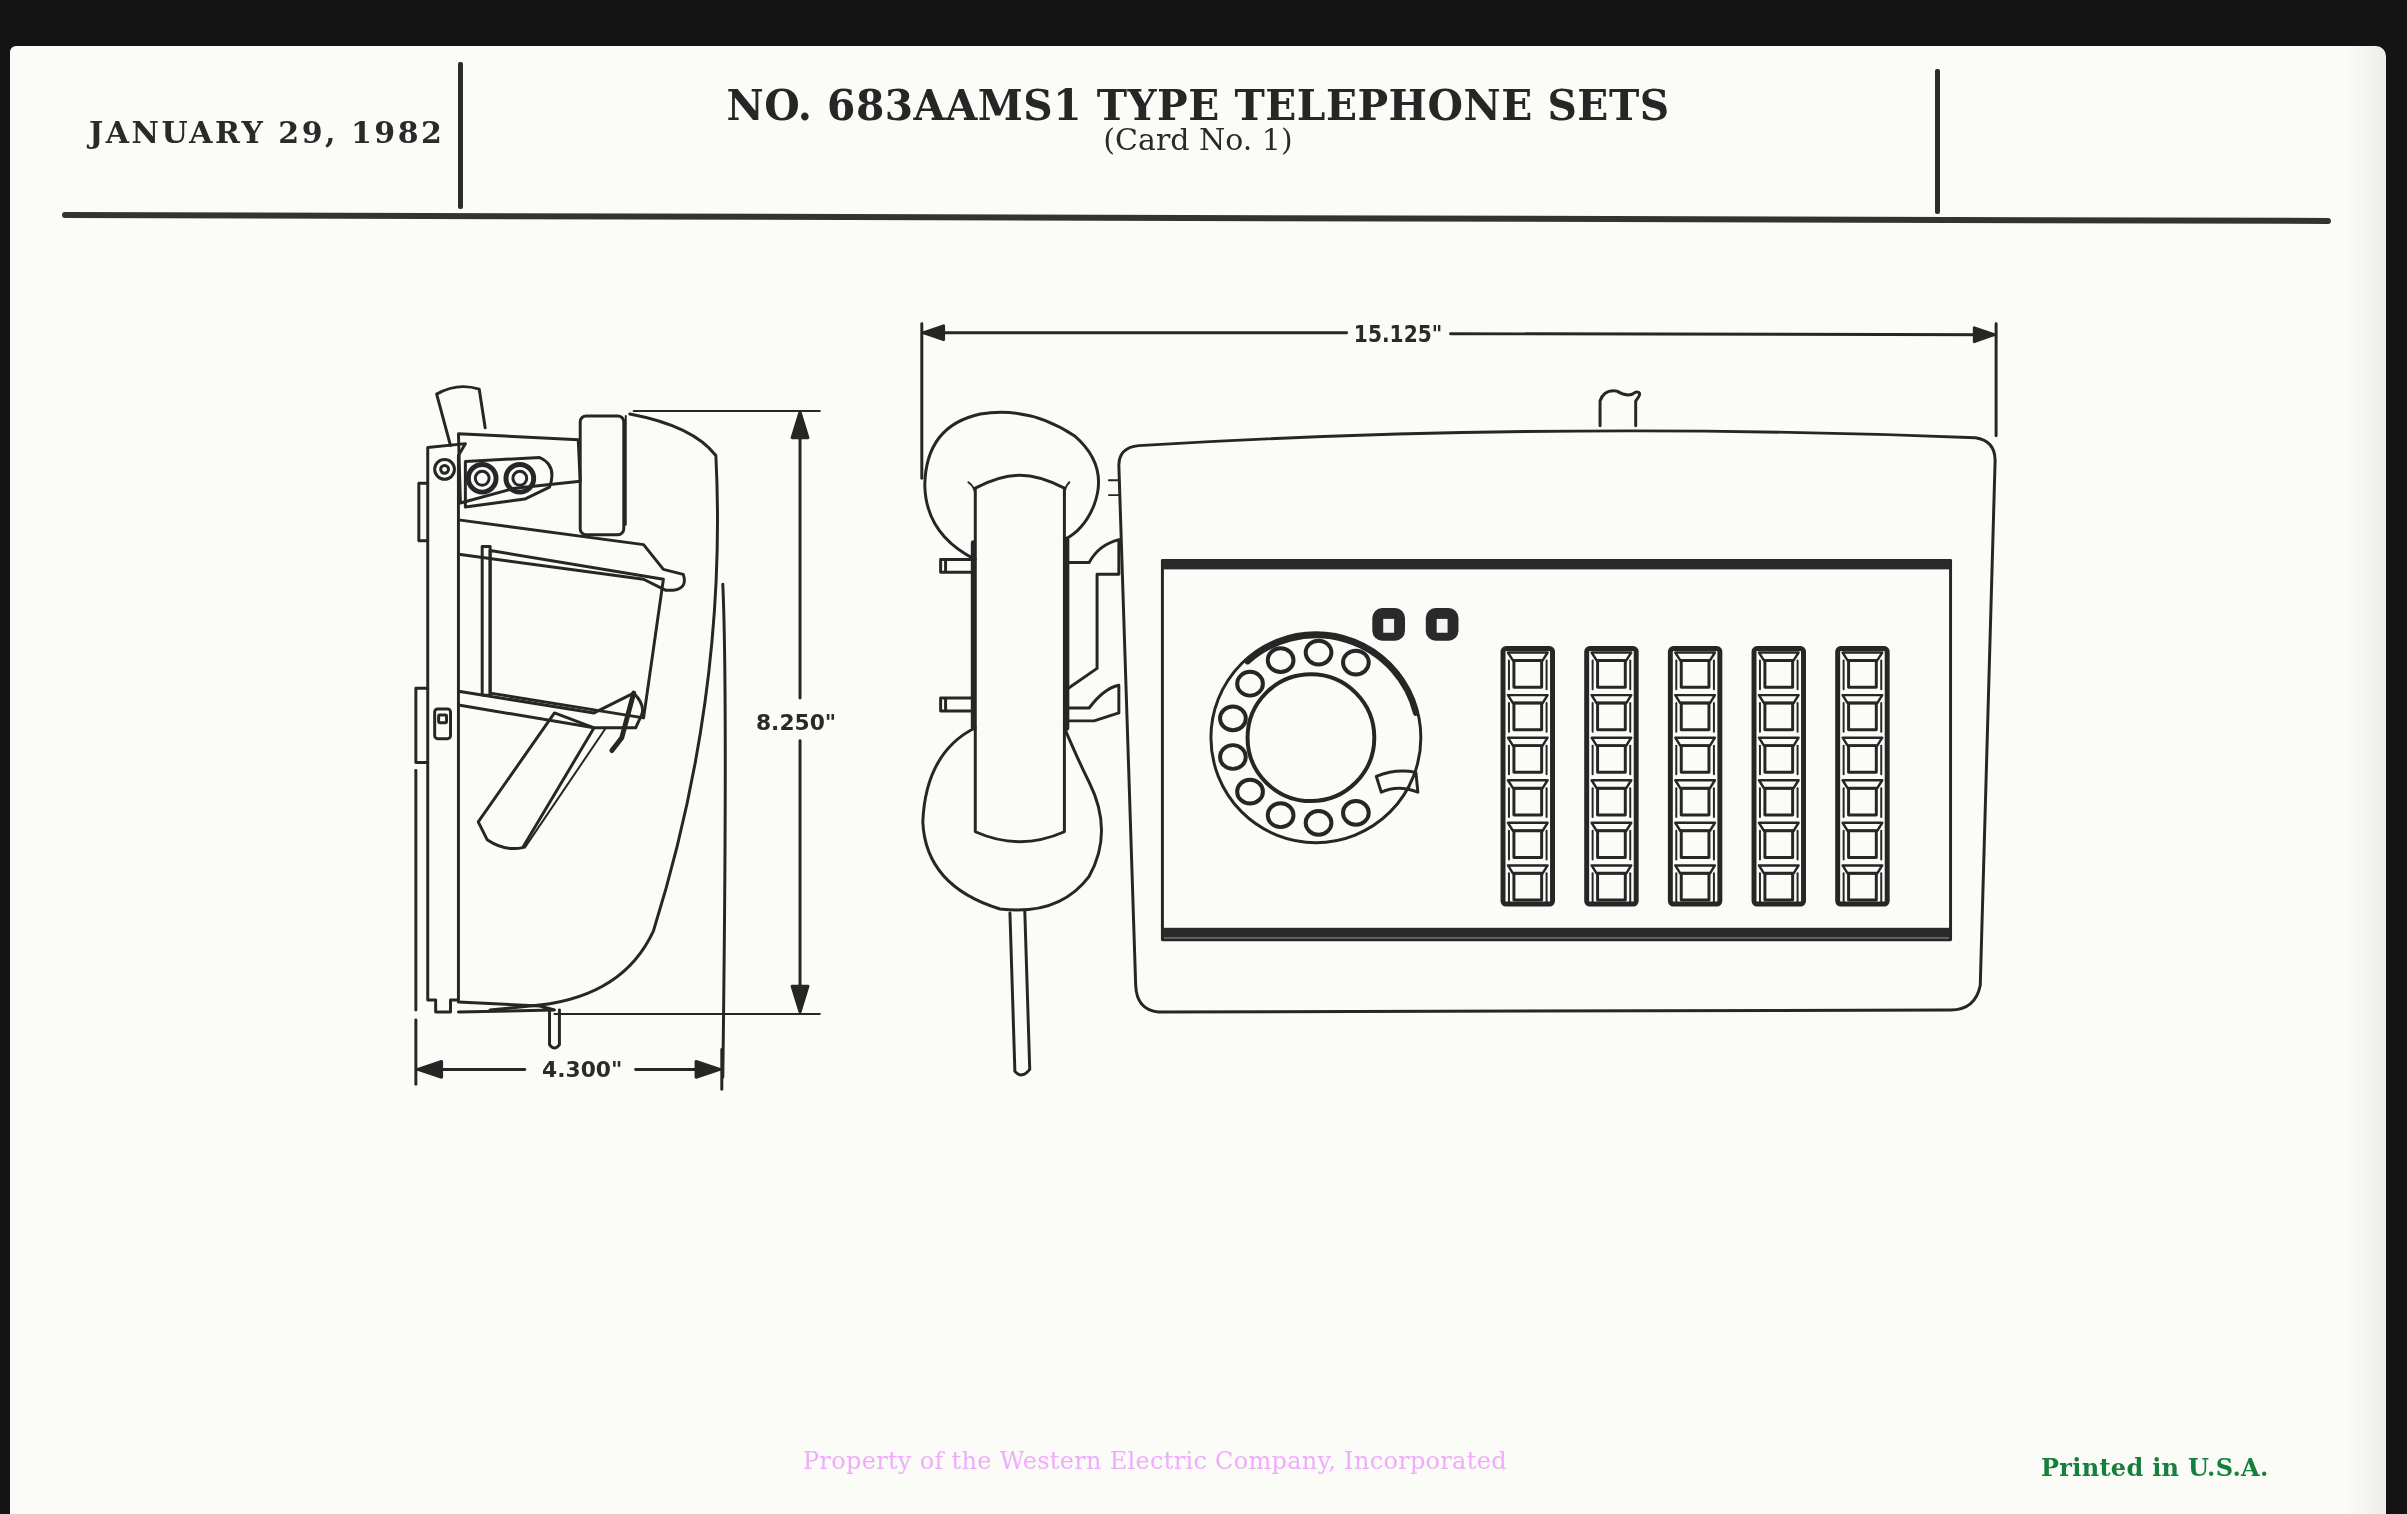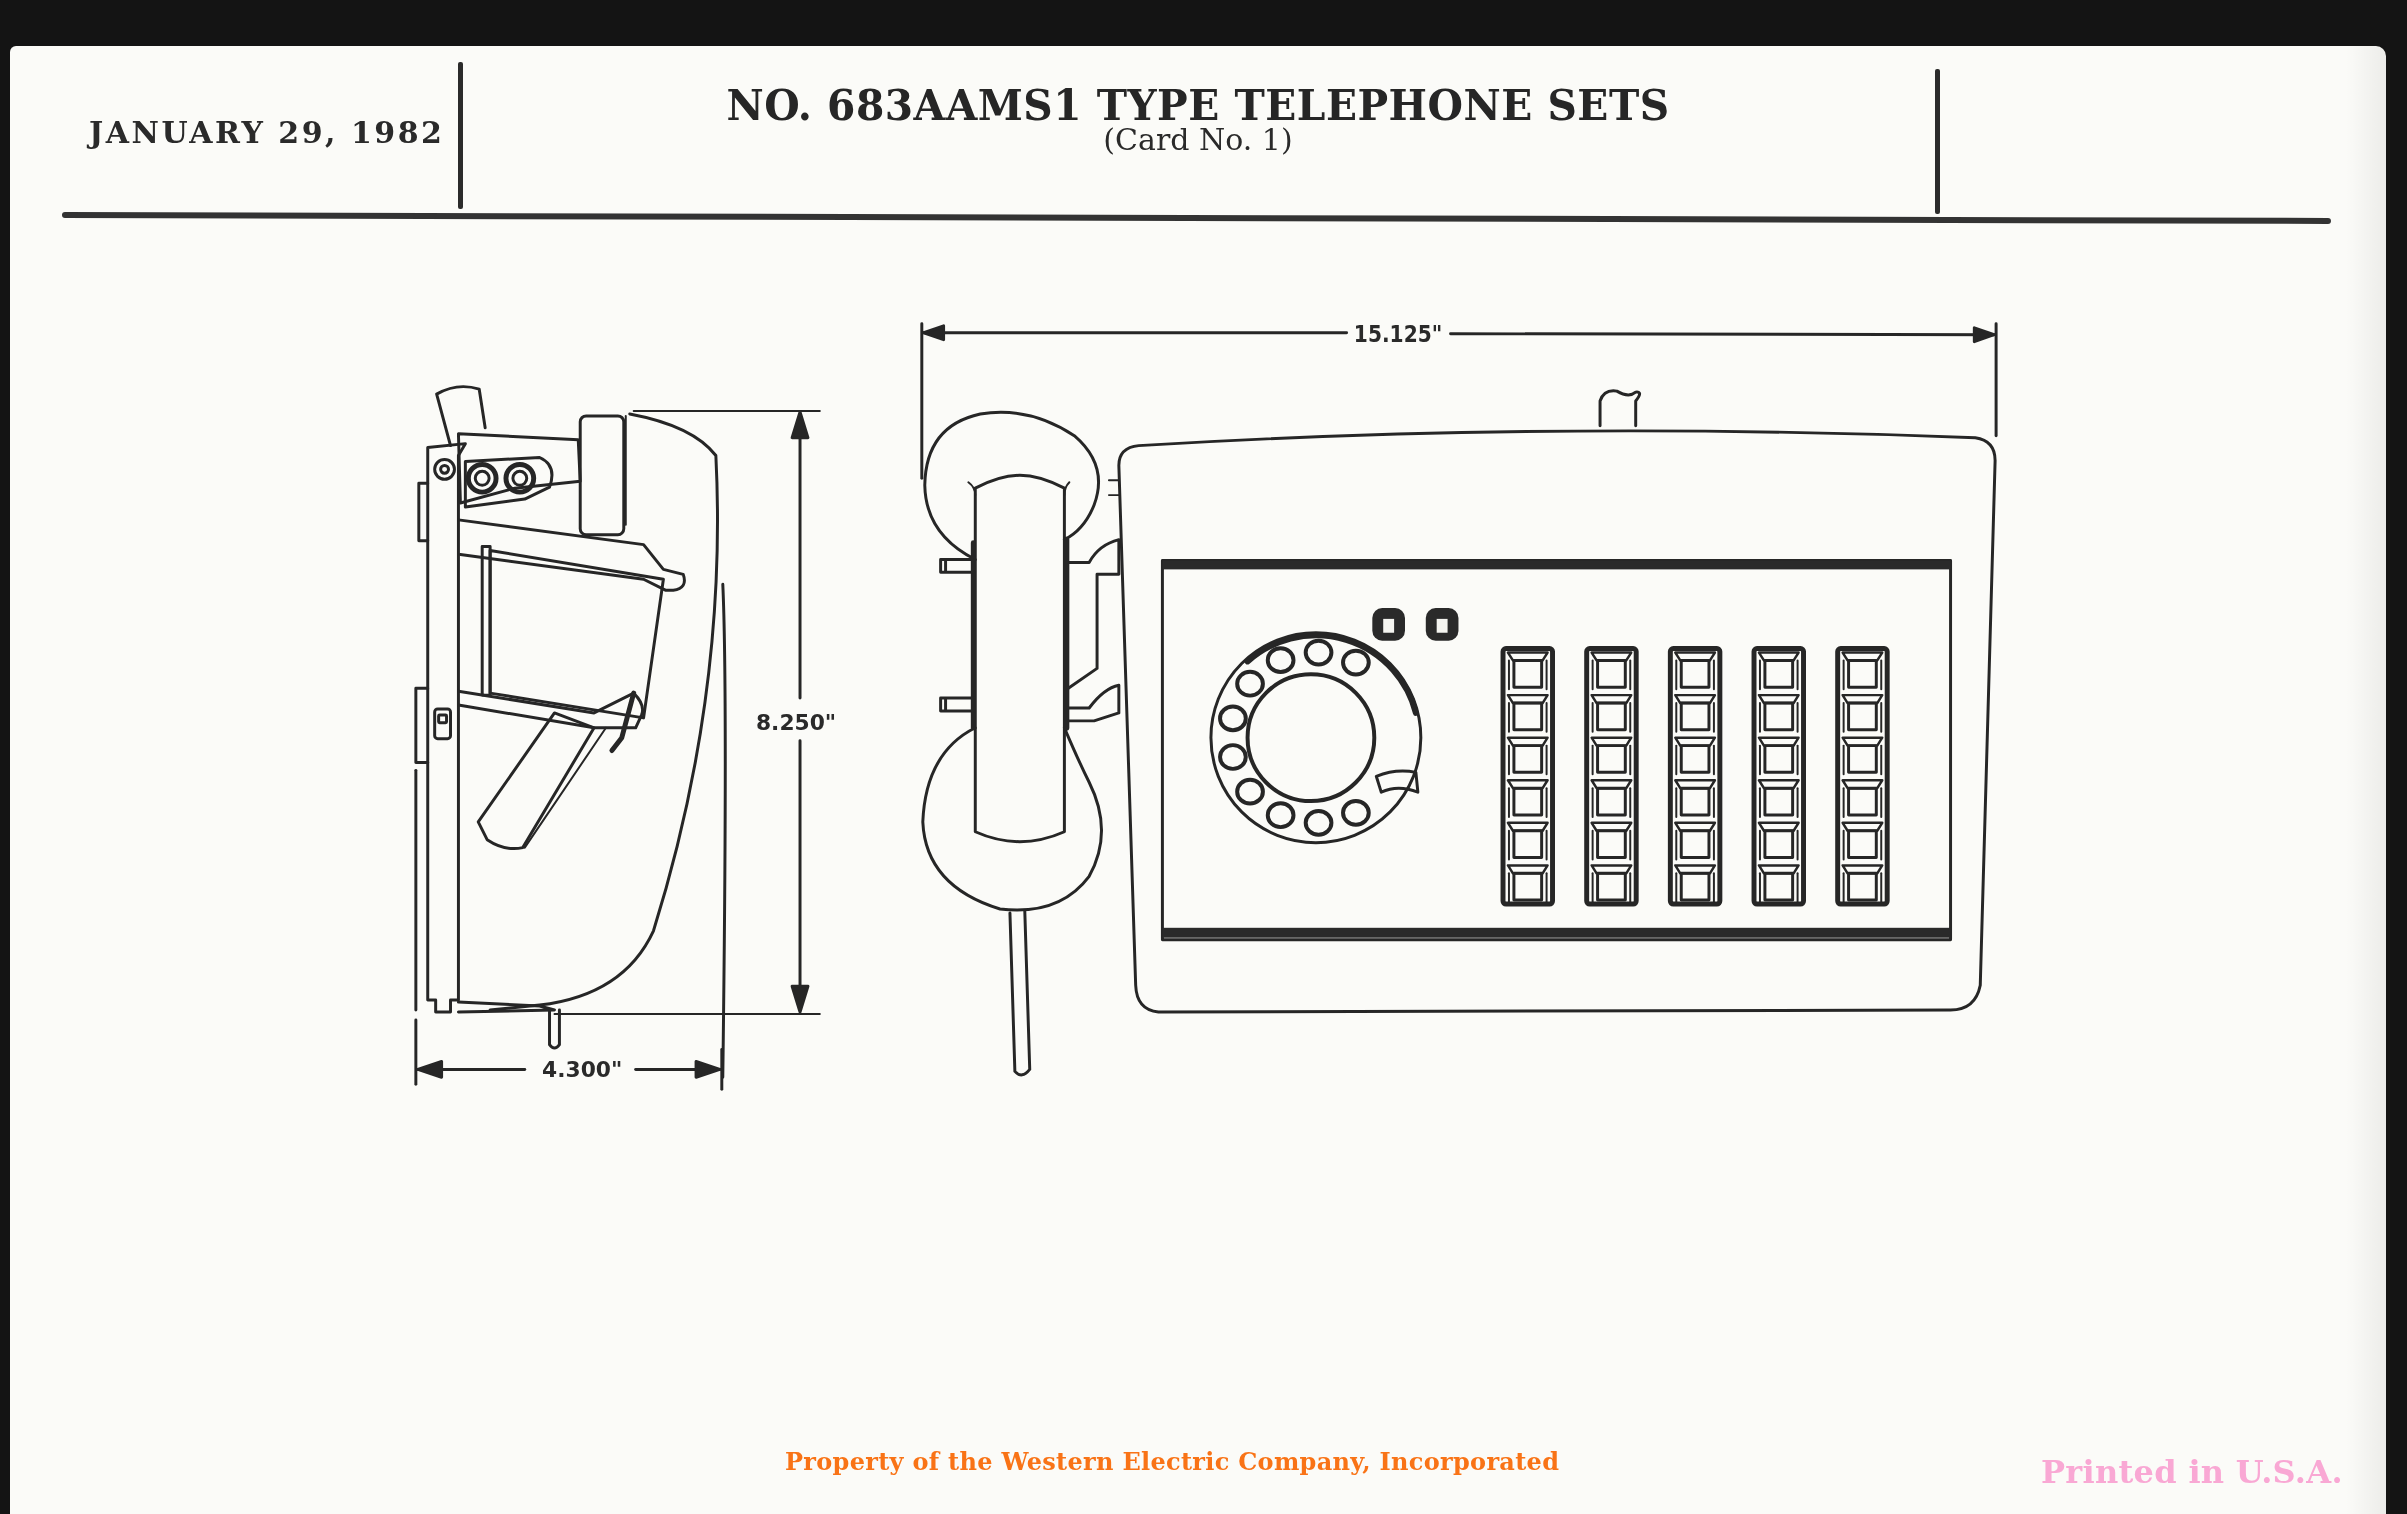--- a/index.html
+++ b/index.html
@@ -40,28 +40,28 @@
   .vdiv { position: absolute; width: 5px; background: #2b2b2b; border-radius: 2px; }
   .hrule {
     position: absolute; left: 62px; top: 212px; width: 2269px; height: 6px;
     background: #333; border-radius: 3px; transform: rotate(0.15deg); transform-origin: left center;
   }
   .drawing { position: absolute; left: 0; top: 0; }
   .dimtext {
     font-family: "DejaVu Sans", sans-serif; font-weight: bold; fill: #2a2a2a;
   }
   .footer-prop {
-    position: absolute; left: 785px; top: 1447px;
-    font-family: "DejaVu Serif", serif; font-weight: bold;
-    font-size: 24px; color: #f97316; white-space: nowrap; letter-spacing: 0.3px;
+    position: absolute; left: 803px; top: 1447px;
+    font-family: "DejaVu Serif", serif; font-weight: normal;
+    font-size: 24px; color: #f0abfc; white-space: nowrap; letter-spacing: 0.3px;
   }
   .footer-print {
     position: absolute; left: 2041px; top: 1453px;
     font-family: "DejaVu Serif", serif; font-weight: bold;
-    font-size: 32px; color: #f9a8d4; white-space: nowrap; letter-spacing: 0.3px;
+    font-size: 24px; color: #15803d; white-space: nowrap; letter-spacing: 0.3px;
   }
 </style>
 </head>
 <body>
 
 <div class="paper"></div>
 
 <div class="hdr-date">JANUARY 29, 1982</div>
 <div class="vdiv" style="left:458px; top:62px; height:147px;"></div>
 <div class="hdr-title">NO. 683AAMS1 TYPE TELEPHONE SETS</div>

